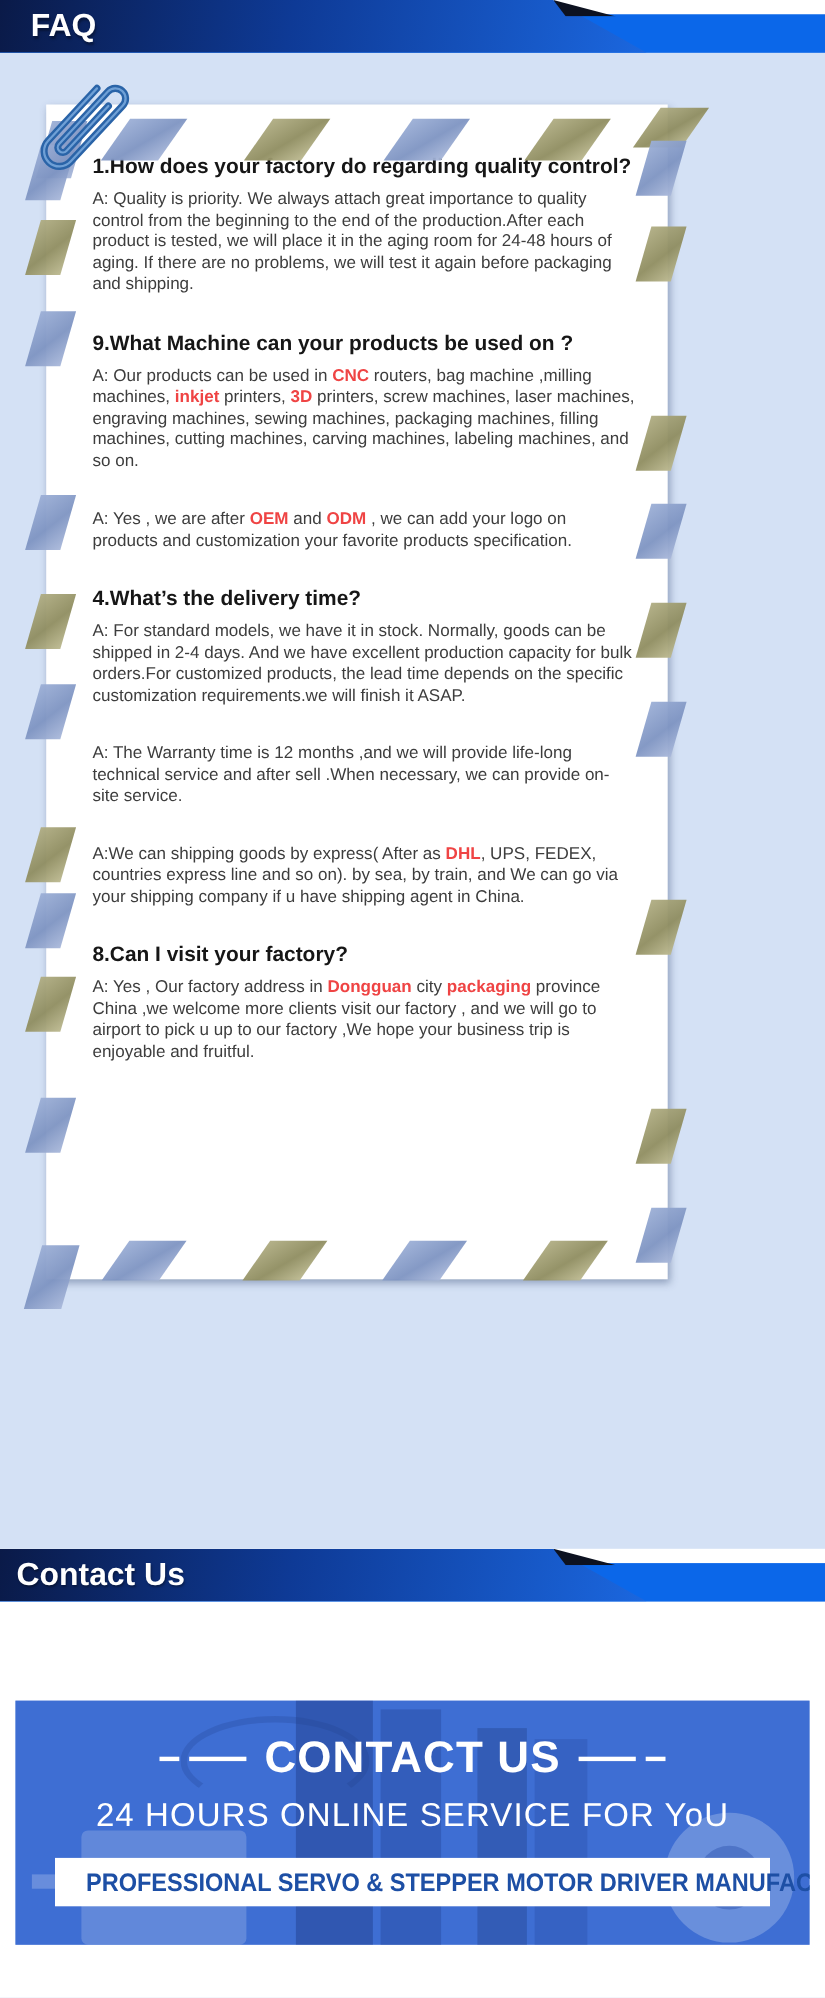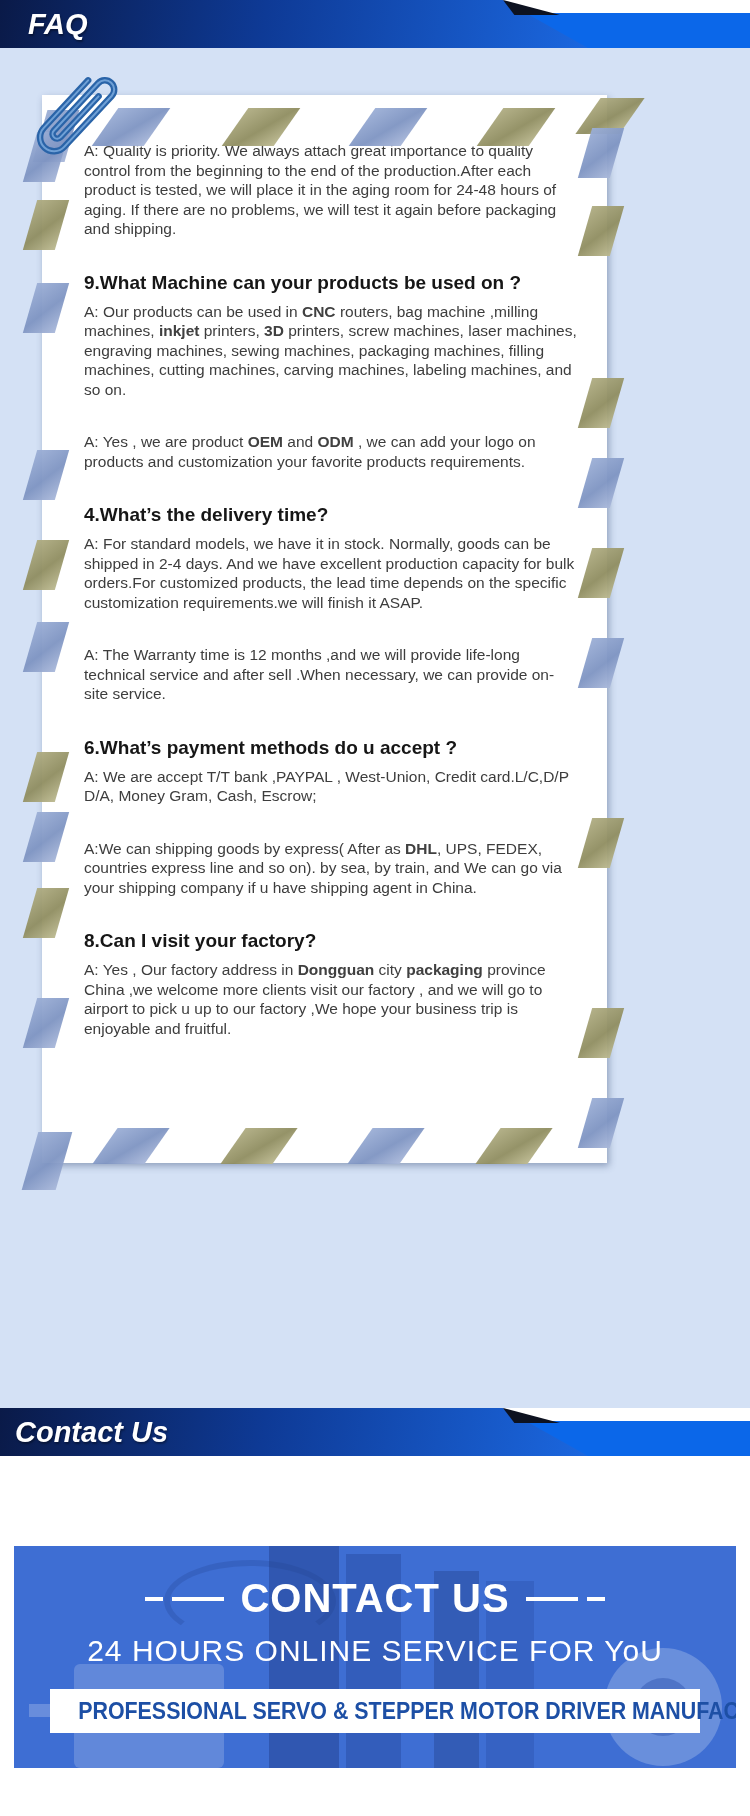--- a/index.html
+++ b/index.html
@@ -3,41 +3,41 @@
 <meta charset="utf-8">
 <style>
   html,body{margin:0;padding:0;}
   body{width:750px;font-family:"Liberation Sans",sans-serif;background:#ffffff;}
   .page{position:relative;width:750px;height:1816px;background:#ffffff;overflow:hidden;}
 
   
   .faq-bg{position:absolute;left:0;top:13px;width:750px;height:1395px;background:#d4e1f5;}
 
   
-  .ribbon{position:absolute;left:0;width:692px;height:48px;font-style:italic;}
+  .ribbon{position:absolute;left:0;width:692px;height:48px;}
   .ribbon .bar{position:absolute;left:0;top:13px;width:750px;height:35px;background:#0b67e9;}
   .ribbon .wedge{position:absolute;left:0;top:0;width:588px;height:48px;
     background:linear-gradient(100deg,#0a1a48 0%,#0e3a96 45%,#1b67df 100%);
     clip-path:polygon(0 0,85.5% 0,100% 100%,0 100%);}
   .ribbon .fold{position:absolute;left:503px;top:0;width:57px;height:15px;background:#0d1220;
     clip-path:polygon(0 0,100% 100%,20% 100%);}
   .ribbon .label{position:absolute;left:28px;top:0;height:48px;line-height:48px;
     color:#ffffff;font-size:29px;font-weight:700;text-shadow:1px 2px 2px rgba(0,0,0,.35);}
   #ribbon-faq{top:0;}
   #ribbon-contact{top:1408px;}
   #ribbon-contact .label{left:15px;}
 
   
   .card{position:absolute;left:42px;top:95px;width:565px;height:1068px;background:#ffffff;
     box-shadow:2px 3px 7px rgba(60,80,120,.45);}
   .faq-list{position:absolute;left:42px;top:46px;width:500px;}
   .faq-item{margin-bottom:33px;}
   .faq-item h3{margin:0 0 8px 0;font-size:19px;font-weight:700;color:#161616;letter-spacing:0;}
   .faq-item p{margin:0;font-size:15.5px;line-height:19.5px;color:#3d3d3d;width:494px;}
-  .red{color:#404040;font-weight:700;}
+  .red{color:#ef4444;font-weight:700;}
 
   
   .tape{position:absolute;transform:skewX(-35deg);opacity:.95;}
   .tape.side{transform:skewX(-16deg);}
   .tape.blue{background:linear-gradient(135deg,#9cafd6 0%,#7e94c2 55%,#a9b8da 100%);}
   .tape.khaki{background:linear-gradient(135deg,#b0ad83 0%,#8f8d60 55%,#bcb990 100%);}
 
   
   .paperclip{position:absolute;left:18px;top:52px;width:110px;height:130px;transform:rotate(43deg);}
 
@@ -76,39 +76,36 @@
   <div class="ribbon" id="ribbon-faq">
     <div class="bar"></div>
     <div class="wedge"></div>
     <div class="fold"></div>
     <div class="label">FAQ</div>
   </div>
 
   <div class="card">
     <div class="faq-list">
         <div class="faq-item">
+          <h3><span>1.How does your factory do regarding quality control?</span></h3>
           <p><span>A: Quality is priority. We always attach great importance to quality control from the beginning to the end of the production.After each product is tested, we will place it in the aging room for 24-48 hours of aging. If there are no problems, we will test it again before packaging and shipping.</span></p>
         </div>
         <div class="faq-item">
           <h3><span>9.What Machine can your products be used on ?</span></h3>
           <p><span>A: Our products can be used in </span><span class="red">CNC</span><span> routers, bag machine ,milling machines, </span><span class="red">inkjet</span><span> printers, </span><span class="red">3D</span><span> printers, screw machines, laser machines, engraving machines, sewing machines, packaging machines, filling machines, cutting machines, carving machines, labeling machines, and so on.</span></p>
         </div>
         <div class="faq-item">
-          <p><span>A: Yes , we are product </span><span class="red">OEM</span><span> and </span><span class="red">ODM</span><span> , we can add your logo on products and customization your favorite products requirements.</span></p>
+          <p><span>A: Yes , we are after </span><span class="red">OEM</span><span> and </span><span class="red">ODM</span><span> , we can add your logo on products and customization your favorite products specification.</span></p>
         </div>
         <div class="faq-item">
           <h3><span>4.What’s the delivery time?</span></h3>
           <p><span>A: For standard models, we have it in stock. Normally, goods can be shipped in 2-4 days. And we have excellent production capacity for bulk orders.For customized products, the lead time depends on the specific customization requirements.we will finish it ASAP.</span></p>
         </div>
         <div class="faq-item">
           <p><span>A: The Warranty time is 12 months ,and we will provide life-long technical service and after sell .When necessary, we can provide on-site service.</span></p>
-        </div>
-        <div class="faq-item">
-          <h3><span>6.What’s payment methods do u accept ?</span></h3>
-          <p><span>A: We are accept T/T bank ,PAYPAL , West-Union, Credit card.L/C,D/P D/A, Money Gram, Cash, Escrow;</span></p>
         </div>
         <div class="faq-item">
           <p><span>A:We can shipping goods by express( After as </span><span class="red">DHL</span><span>, UPS, FEDEX, countries express line and so on). by sea, by train, and We can go via your shipping company if u have shipping agent in China.</span></p>
         </div>
         <div class="faq-item">
           <h3><span>8.Can I visit your factory?</span></h3>
           <p><span>A: Yes , Our factory address in </span><span class="red">Dongguan</span><span> city </span><span class="red">packaging</span><span> province China ,we welcome more clients visit our factory , and we will go to airport to pick u up to our factory ,We hope your business trip is enjoyable and fruitful.</span></p>
         </div>
       </div>
   </div>

